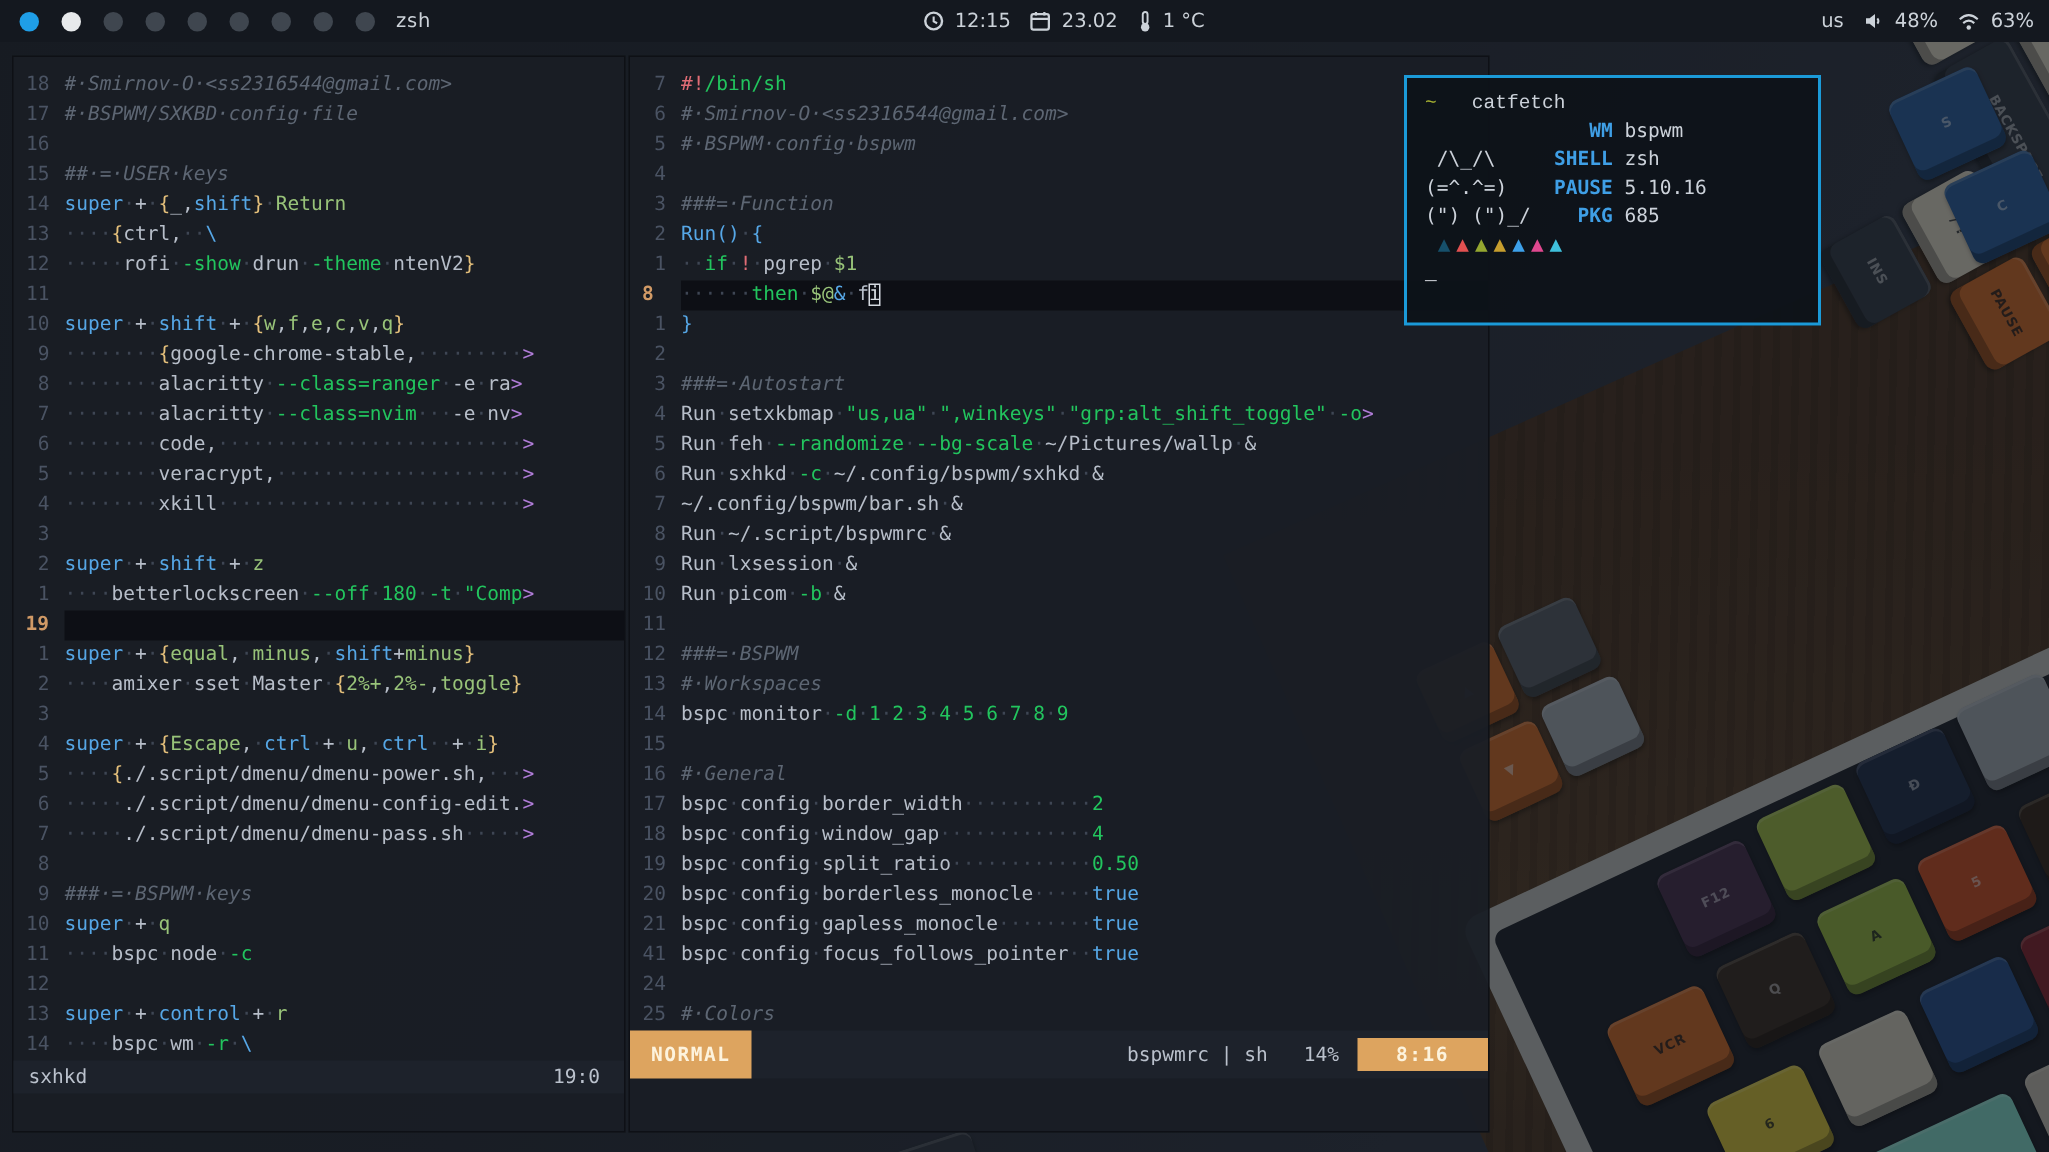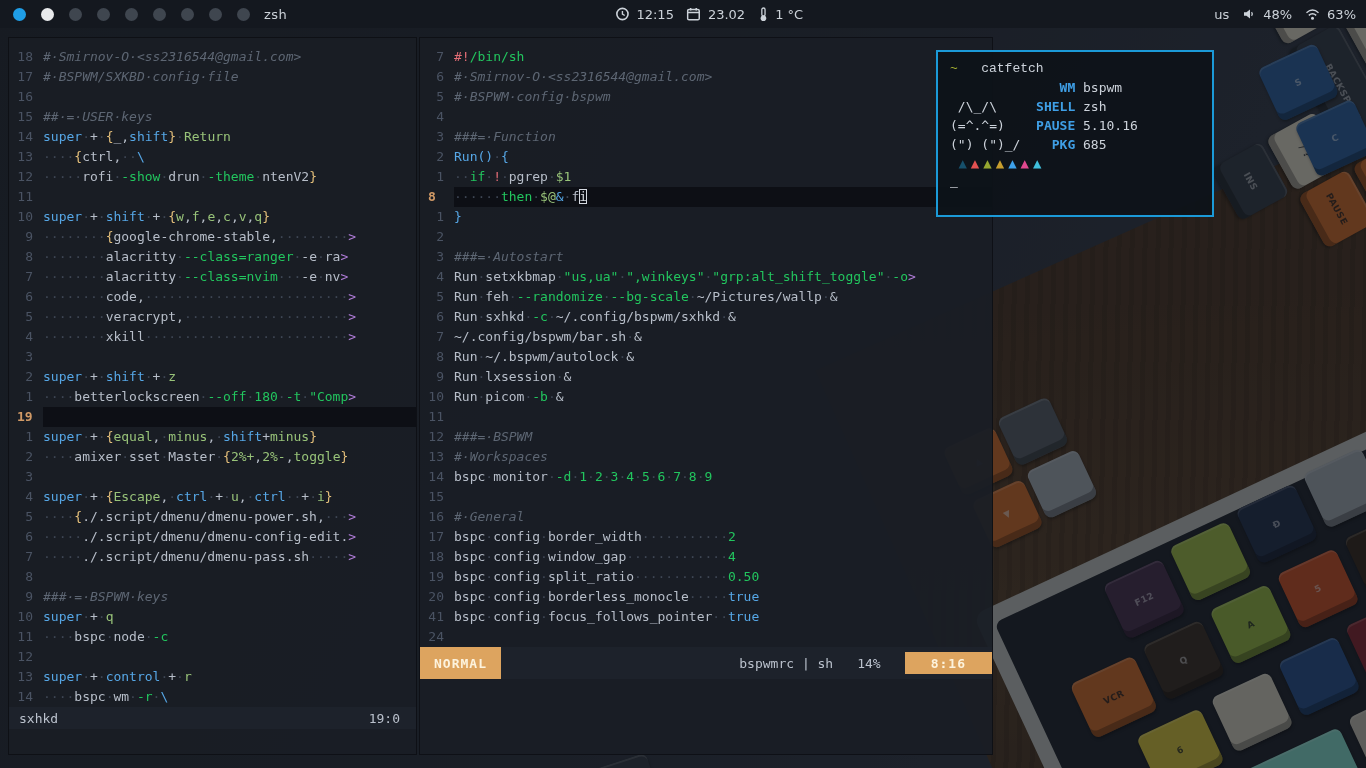--- a/index.html
+++ b/index.html
@@ -61,21 +61,21 @@
   .tk-tx { color:#b7bec9; }
   .tk-cur { outline:1px solid #d5dae1; outline-offset:-1px; color:#d8dde3; }
   .statusline { flex:0 0 22px; margin-top:0; background:#1d222b; display:flex; align-items:center;
     font-size:13px; color:#bac1cc; }
   .sl-file { padding-left:10px; }
   .sl-spacer { flex:1; }
   .sl-pos { padding-right:16px; }
   .sl-badge { height:22px; display:flex; align-items:center; background:#dda45f;
     color:#fdf3dd; font-weight:bold; letter-spacing:1px; }
   .sl-mode { padding:16px 14px; }
-  .sl-clock { padding:0 26px; margin-left:24px; }
+  .sl-clock { padding:0 26px; margin-left:12px; }
   .sl-meta { padding-right:24px; }
   .sl-pct { padding-right:0; }
   .cmdline { flex:1 1 auto; }
 
   
   .fterm { position:absolute; left:936px; top:50px; width:278px; height:167px; z-index:20;
     background:rgba(13,18,25,.93); border:2px solid #1b9ad8; padding:7px 12px;
     font-size:13px; line-height:19px; color:#ccd2da; }
   .ft-line { white-space:pre; height:19px;font-family:Liberation Mono, monospace; }
   .ft-prompt { color:#a9b432; }
@@ -283,35 +283,37 @@
       <div class="row"><span class="lnum">2</span><span class="code"><span class="tk-kw">Run()</span><span class="tk-sp">·</span><span class="tk-kw">{</span></span></div>
       <div class="row"><span class="lnum">1</span><span class="code"><span class="tk-sp">··</span><span class="tk-or">if</span><span class="tk-sp">·</span><span class="tk-rd">!</span><span class="tk-sp">·</span><span class="tk-tx">pgrep</span><span class="tk-sp">·</span><span class="tk-fn">$1</span></span></div>
       <div class="row cur-line"><span class="lnum lnum-cur">8</span><span class="code"><span class="tk-sp">······</span><span class="tk-or">then</span><span class="tk-sp">·</span><span class="tk-fn">$@</span><span class="tk-kw">&amp;</span><span class="tk-sp">·</span><span class="tk-tx">f</span><span class="tk-cur">i</span></span></div>
       <div class="row"><span class="lnum">1</span><span class="code"><span class="tk-kw">}</span></span></div>
       <div class="row"><span class="lnum">2</span><span class="code"></span></div>
       <div class="row"><span class="lnum">3</span><span class="code"><span class="tk-cm">###=·Autostart</span></span></div>
       <div class="row"><span class="lnum">4</span><span class="code"><span class="tk-tx">Run</span><span class="tk-sp">·</span><span class="tk-tx">setxkbmap</span><span class="tk-sp">·</span><span class="tk-or">"us,ua"</span><span class="tk-sp">·</span><span class="tk-or">",winkeys"</span><span class="tk-sp">·</span><span class="tk-or">"grp:alt_shift_toggle"</span><span class="tk-sp">·</span><span class="tk-or">-o</span><span class="tk-wr">&gt;</span></span></div>
       <div class="row"><span class="lnum">5</span><span class="code"><span class="tk-tx">Run</span><span class="tk-sp">·</span><span class="tk-tx">feh</span><span class="tk-sp">·</span><span class="tk-or">--randomize</span><span class="tk-sp">·</span><span class="tk-or">--bg-scale</span><span class="tk-sp">·</span><span class="tk-tx">~/Pictures/wallp</span><span class="tk-sp">·</span><span class="tk-tx">&amp;</span></span></div>
       <div class="row"><span class="lnum">6</span><span class="code"><span class="tk-tx">Run</span><span class="tk-sp">·</span><span class="tk-tx">sxhkd</span><span class="tk-sp">·</span><span class="tk-or">-c</span><span class="tk-sp">·</span><span class="tk-tx">~/.config/bspwm/sxhkd</span><span class="tk-sp">·</span><span class="tk-tx">&amp;</span></span></div>
       <div class="row"><span class="lnum">7</span><span class="code"><span class="tk-tx">~/.config/bspwm/bar.sh</span><span class="tk-sp">·</span><span class="tk-tx">&amp;</span></span></div>
-      <div class="row"><span class="lnum">8</span><span class="code"><span class="tk-tx">Run</span><span class="tk-sp">·</span><span class="tk-tx">~/.bspwm/autolock</span><span class="tk-sp">·</span><span class="tk-tx">&amp;</span></span></div>
+      <div class="row"><span class="lnum">8</span><span class="code"><span class="tk-tx">Run</span><span class="tk-sp">·</span><span class="tk-tx">~/.script/bspwmrc</span><span class="tk-sp">·</span><span class="tk-tx">&amp;</span></span></div>
       <div class="row"><span class="lnum">9</span><span class="code"><span class="tk-tx">Run</span><span class="tk-sp">·</span><span class="tk-tx">lxsession</span><span class="tk-sp">·</span><span class="tk-tx">&amp;</span></span></div>
       <div class="row"><span class="lnum">10</span><span class="code"><span class="tk-tx">Run</span><span class="tk-sp">·</span><span class="tk-tx">picom</span><span class="tk-sp">·</span><span class="tk-or">-b</span><span class="tk-sp">·</span><span class="tk-tx">&amp;</span></span></div>
       <div class="row"><span class="lnum">11</span><span class="code"></span></div>
       <div class="row"><span class="lnum">12</span><span class="code"><span class="tk-cm">###=·BSPWM</span></span></div>
       <div class="row"><span class="lnum">13</span><span class="code"><span class="tk-cm">#·Workspaces</span></span></div>
       <div class="row"><span class="lnum">14</span><span class="code"><span class="tk-tx">bspc</span><span class="tk-sp">·</span><span class="tk-tx">monitor</span><span class="tk-sp">·</span><span class="tk-or">-d</span><span class="tk-sp">·</span><span class="tk-or">1</span><span class="tk-sp">·</span><span class="tk-or">2</span><span class="tk-sp">·</span><span class="tk-or">3</span><span class="tk-sp">·</span><span class="tk-or">4</span><span class="tk-sp">·</span><span class="tk-or">5</span><span class="tk-sp">·</span><span class="tk-or">6</span><span class="tk-sp">·</span><span class="tk-or">7</span><span class="tk-sp">·</span><span class="tk-or">8</span><span class="tk-sp">·</span><span class="tk-or">9</span></span></div>
       <div class="row"><span class="lnum">15</span><span class="code"></span></div>
       <div class="row"><span class="lnum">16</span><span class="code"><span class="tk-cm">#·General</span></span></div>
       <div class="row"><span class="lnum">17</span><span class="code"><span class="tk-tx">bspc</span><span class="tk-sp">·</span><span class="tk-tx">config</span><span class="tk-sp">·</span><span class="tk-tx">border_width</span><span class="tk-sp">···········</span><span class="tk-or">2</span></span></div>
       <div class="row"><span class="lnum">18</span><span class="code"><span class="tk-tx">bspc</span><span class="tk-sp">·</span><span class="tk-tx">config</span><span class="tk-sp">·</span><span class="tk-tx">window_gap</span><span class="tk-sp">·············</span><span class="tk-or">4</span></span></div>
       <div class="row"><span class="lnum">19</span><span class="code"><span class="tk-tx">bspc</span><span class="tk-sp">·</span><span class="tk-tx">config</span><span class="tk-sp">·</span><span class="tk-tx">split_ratio</span><span class="tk-sp">············</span><span class="tk-or">0.50</span></span></div>
       <div class="row"><span class="lnum">20</span><span class="code"><span class="tk-tx">bspc</span><span class="tk-sp">·</span><span class="tk-tx">config</span><span class="tk-sp">·</span><span class="tk-tx">borderless_monocle</span><span class="tk-sp">·····</span><span class="tk-kw">true</span></span></div>
+      <div class="row"><span class="lnum">21</span><span class="code"><span class="tk-tx">bspc</span><span class="tk-sp">·</span><span class="tk-tx">config</span><span class="tk-sp">·</span><span class="tk-tx">gapless_monocle</span><span class="tk-sp">········</span><span class="tk-kw">true</span></span></div>
       <div class="row"><span class="lnum">41</span><span class="code"><span class="tk-tx">bspc</span><span class="tk-sp">·</span><span class="tk-tx">config</span><span class="tk-sp">·</span><span class="tk-tx">focus_follows_pointer</span><span class="tk-sp">··</span><span class="tk-kw">true</span></span></div>
       <div class="row"><span class="lnum">24</span><span class="code"></span></div>
+      <div class="row"><span class="lnum">25</span><span class="code"><span class="tk-cm">#·Colors</span></span></div>
     </div>
   <div class="statusline">
     <span class="sl-badge sl-mode">NORMAL</span>
     <span class="sl-spacer"></span>
     <span class="sl-meta">bspwmrc | sh</span>
     <span class="sl-pct">14%</span>
     <span class="sl-badge sl-clock">8:16</span>
   </div>
   <div class="cmdline"></div>
 </div>

